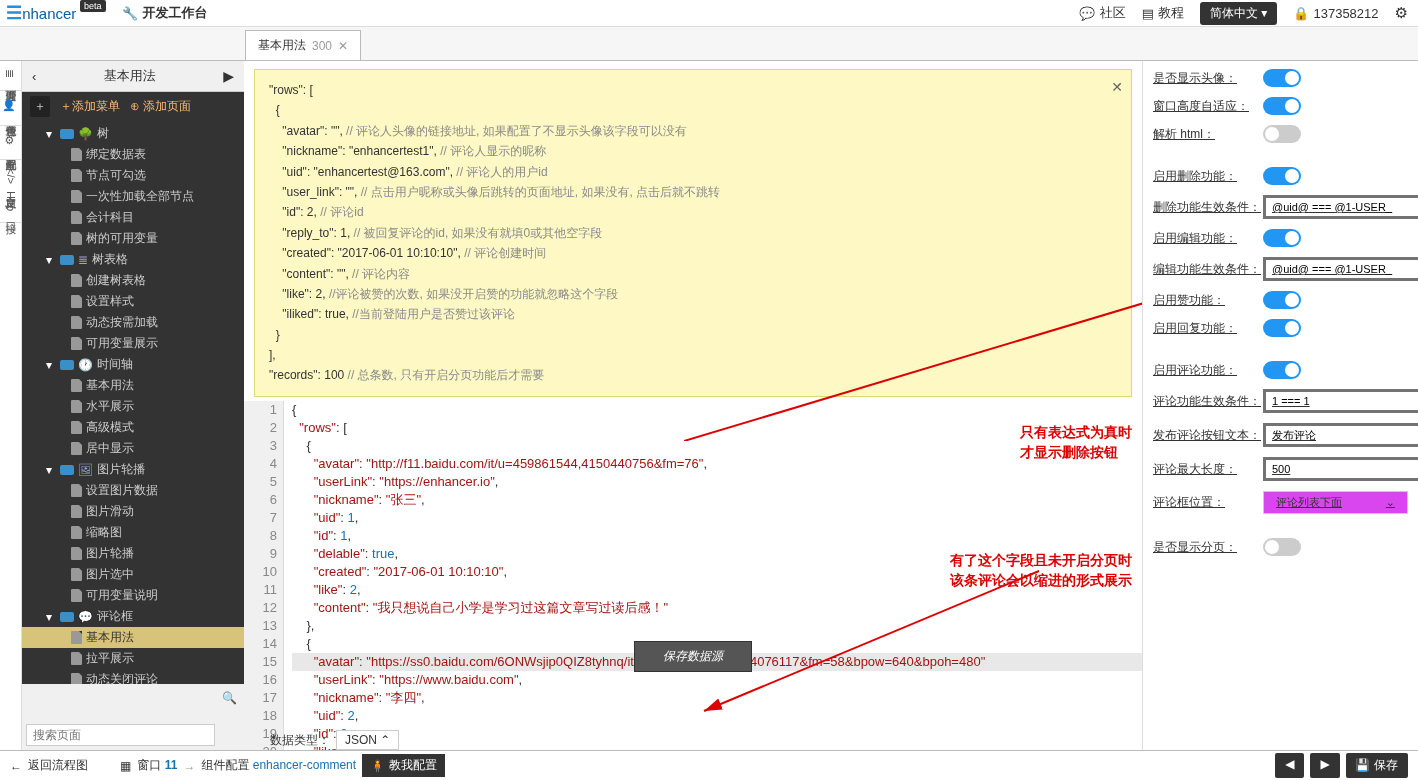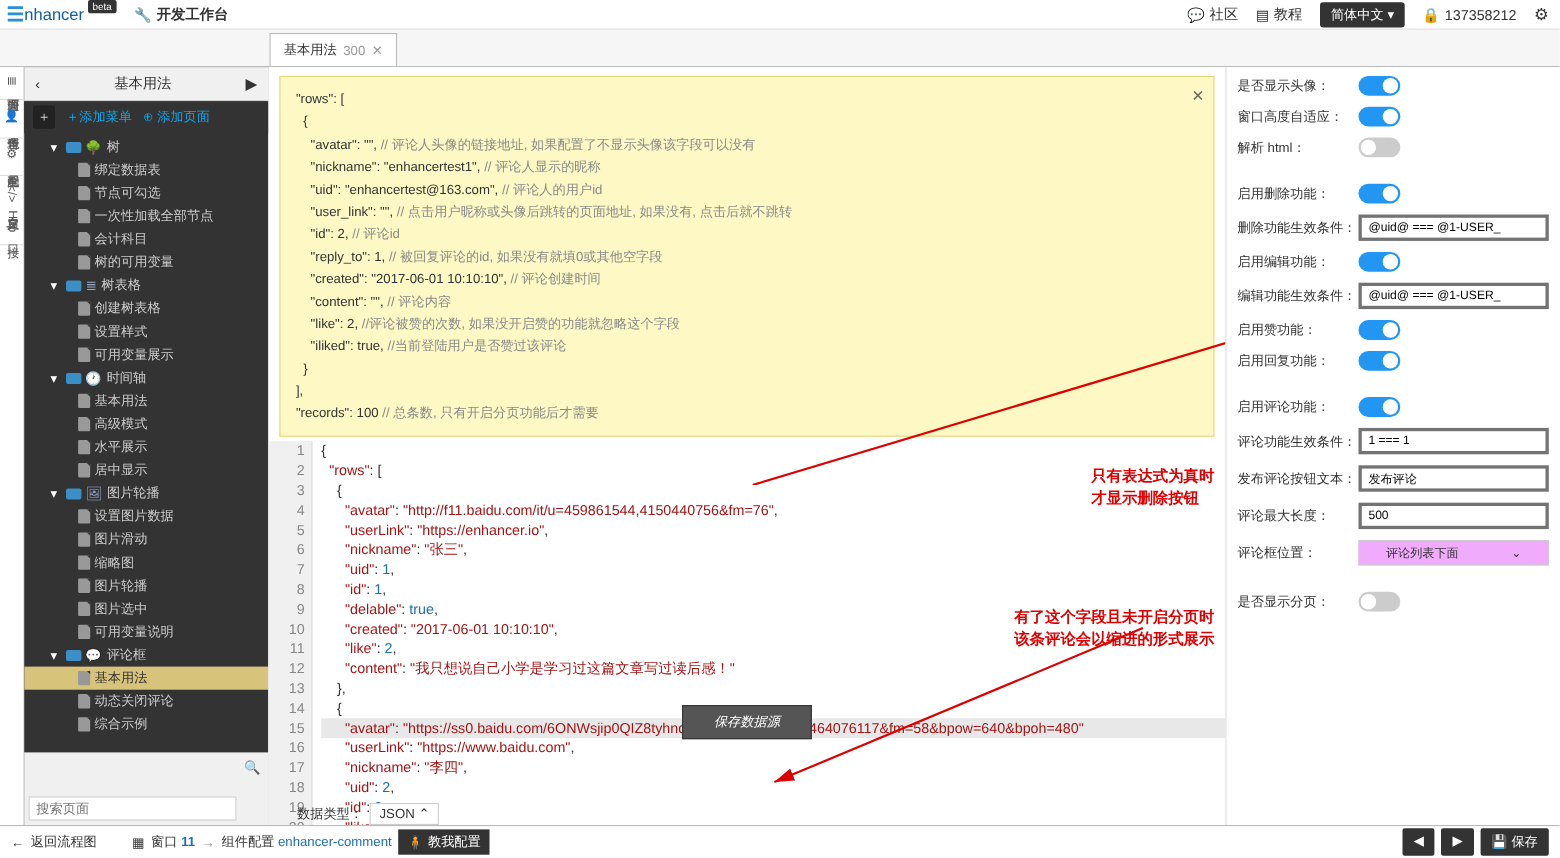--- a/index.html
+++ b/index.html
@@ -27,21 +27,21 @@
 
 
 .side-tabs { width: 22px; background: #fff; border-right: 1px solid #ddd; display: flex; flex-direction: column; }
 .side-tab { writing-mode: vertical-rl; padding: 8px 2px; font-size: 11px; cursor: pointer; border-bottom: 1px solid #ddd; display: flex; align-items: center; gap: 4px; color: #555; }
 
 
 .tree-panel { width: 222px; background: #333; color: #ccc; display: flex; flex-direction: column; }
 .tree-header { background: #f0f0f0; color: #333; padding: 6px 10px; display: flex; align-items: center; justify-content: space-between; border-bottom: 1px solid #ccc; font-size: 13px; }
 .tree-header .play { font-size: 14px; cursor: pointer; }
 .tree-actions { background: #333; display: flex; align-items: center; gap: 10px; padding: 4px 8px; font-size: 12px; }
-.tree-actions .act { cursor: pointer; color: #0ea5e9; }
+.tree-actions .act { cursor: pointer; color: #fdba74; }
 .tree-actions .plus-box { background: #222; padding: 2px 4px; border-radius: 2px; }
 .tree { flex: 1; overflow-y: auto; font-size: 12px; padding: 2px 0; }
 .tree-node { padding: 2px 4px 2px 10px; display: flex; align-items: center; gap: 4px; cursor: pointer; white-space: nowrap; }
 .tree-node.d1 { padding-left: 24px; }
 .tree-node.d2 { padding-left: 49px; }
 .tree-node .tri { width: 10px; display: inline-block; color: #fff; }
 .tree-node .fold { width: 14px; height: 10px; background: #3b8fc7; border-radius: 2px; display: inline-block; }
 .tree-node .file { width: 11px; height: 13px; background: #999; border-radius: 1px; display: inline-block; position: relative; }
 .tree-node .file:after { content: ""; position: absolute; right: 0; top: 0; border-left: 3px solid transparent; border-top: 3px solid #333; }
 .tree-node.sel { background: #d8c37a; color: #333; }
@@ -63,29 +63,29 @@
 .num { color: #1a6fb0; }
 .estr { color: #a31515; }
 .hl { background: #e8e8e8; }
 
 .save-ds-btn { position: absolute; left: 50%; transform: translateX(-50%); bottom: 78px; background: #555; color: #fff; padding: 6px 28px; border: 1px solid #333; cursor: pointer; font-size: 12px; font-style: italic; }
 
 .ann1 { position: absolute; right: 10px; top: 362px; color: #d00; font-size: 14px; font-weight: bold; line-height: 1.4; }
 .ann2 { position: absolute; right: 10px; top: 490px; color: #d00; font-size: 14px; font-weight: bold; line-height: 1.4; margin-left: 29px; }
 
 
-.props { width: 304px; border-left: 1px solid #ddd; padding: 8px 10px; overflow-y: auto; background: #fff; position:relative; }
+.props { width: 276px; border-left: 1px solid #ddd; padding: 8px 10px; overflow-y: auto; background: #fff; position:relative;text-decoration:underline; }
 .prop-row { display: flex; align-items: center; margin-bottom: 10px; font-size: 12px; }
 .prop-row .lbl { flex: 0 0 110px; color: #333; }
 .toggle { width: 38px; height: 18px; border-radius: 10px; background: #ccc; position: relative; cursor: pointer; }
 .toggle.on { background: #2196f3; }
 .toggle:after { content: ""; position: absolute; width: 14px; height: 14px; background: #fff; border-radius: 50%; top: 2px; left: 2px; transition: all .1s; }
 .toggle.on:after { left: 22px; }
 .prop-input { flex: 1; border: 3px solid #737373; padding: 3px 6px; font-size: 11px; }
-.prop-select { flex: 1; border: 1px solid #ccc; padding: 3px 24px; font-size: 11px; background: #f0abfc; display: flex; justify-content: space-between; align-items: center; }
+.prop-select { flex: 1; border: 1px solid #ccc; padding: 3px 12px; font-size: 11px; background: #d946ef; display: flex; justify-content: space-between; align-items: center; }
 
 
 .footer { height: 30px; border-top: 1px solid #bbb; display: flex; align-items: center; padding: 0 10px; background: #fff; gap: 6px; font-size: 12px; }
 .footer .sep { color: #999; }
 .footer .crumb { cursor: pointer; }
 .footer .help { background: #333; color: #fff; padding: 3px 8px; cursor: pointer; display: flex; align-items: center; gap: 4px; }
 .footer-right { margin-left: auto; display: flex; gap: 6px; }
 .footer-right .fbtn { background: #333; color: #fff; padding: 4px 10px; cursor: pointer; border-radius: 2px; }
 
 .ds-type-row { position: absolute; left: 270px; bottom: 30px; font-size: 12px; display: flex; align-items: center; gap: 6px; }
@@ -167,35 +167,37 @@
     <div class="tree" id="tree">
         <div class="tree-node d1"><span class="tri">▾</span><span class="fold"></span> <span style="color:#9ac">🌳</span> 树</div>
         <div class="tree-node d2"><span class="file"></span> 绑定数据表</div>
         <div class="tree-node d2"><span class="file"></span> 节点可勾选</div>
         <div class="tree-node d2"><span class="file"></span> 一次性加载全部节点</div>
         <div class="tree-node d2"><span class="file"></span> 会计科目</div>
         <div class="tree-node d2"><span class="file"></span> 树的可用变量</div>
         <div class="tree-node d1"><span class="tri">▾</span><span class="fold"></span> <span style="color:#9ac">≣</span> 树表格</div>
         <div class="tree-node d2"><span class="file"></span> 创建树表格</div>
         <div class="tree-node d2"><span class="file"></span> 设置样式</div>
+        <div class="tree-node d2"><span class="file"></span> 动态按需加载</div>
         <div class="tree-node d2"><span class="file"></span> 可用变量展示</div>
         <div class="tree-node d1"><span class="tri">▾</span><span class="fold"></span> <span style="color:#9ac">🕐</span> 时间轴</div>
         <div class="tree-node d2"><span class="file"></span> 基本用法</div>
+        <div class="tree-node d2"><span class="file"></span> 水平展示</div>
         <div class="tree-node d2"><span class="file"></span> 高级模式</div>
-        <div class="tree-node d2"><span class="file"></span> 水平展示</div>
         <div class="tree-node d2"><span class="file"></span> 居中显示</div>
         <div class="tree-node d1"><span class="tri">▾</span><span class="fold"></span> <span style="color:#9ac">🖼</span> 图片轮播</div>
         <div class="tree-node d2"><span class="file"></span> 设置图片数据</div>
         <div class="tree-node d2"><span class="file"></span> 图片滑动</div>
         <div class="tree-node d2"><span class="file"></span> 缩略图</div>
         <div class="tree-node d2"><span class="file"></span> 图片轮播</div>
         <div class="tree-node d2"><span class="file"></span> 图片选中</div>
         <div class="tree-node d2"><span class="file"></span> 可用变量说明</div>
         <div class="tree-node d1"><span class="tri">▾</span><span class="fold"></span> <span style="color:#9ac">💬</span> 评论框</div>
         <div class="tree-node d2 sel"><span class="file"></span> 基本用法</div>
+        <div class="tree-node d2"><span class="file"></span> 拉平展示</div>
         <div class="tree-node d2"><span class="file"></span> 动态关闭评论</div>
         <div class="tree-node d2"><span class="file"></span> 综合示例</div>
       </div>
     <div class="tree-search">
       <input placeholder="搜索页面" style="">
       <span style="padding:3px;cursor:pointer">🔍</span>
     </div>
   </div>
 
   <div class="center">

